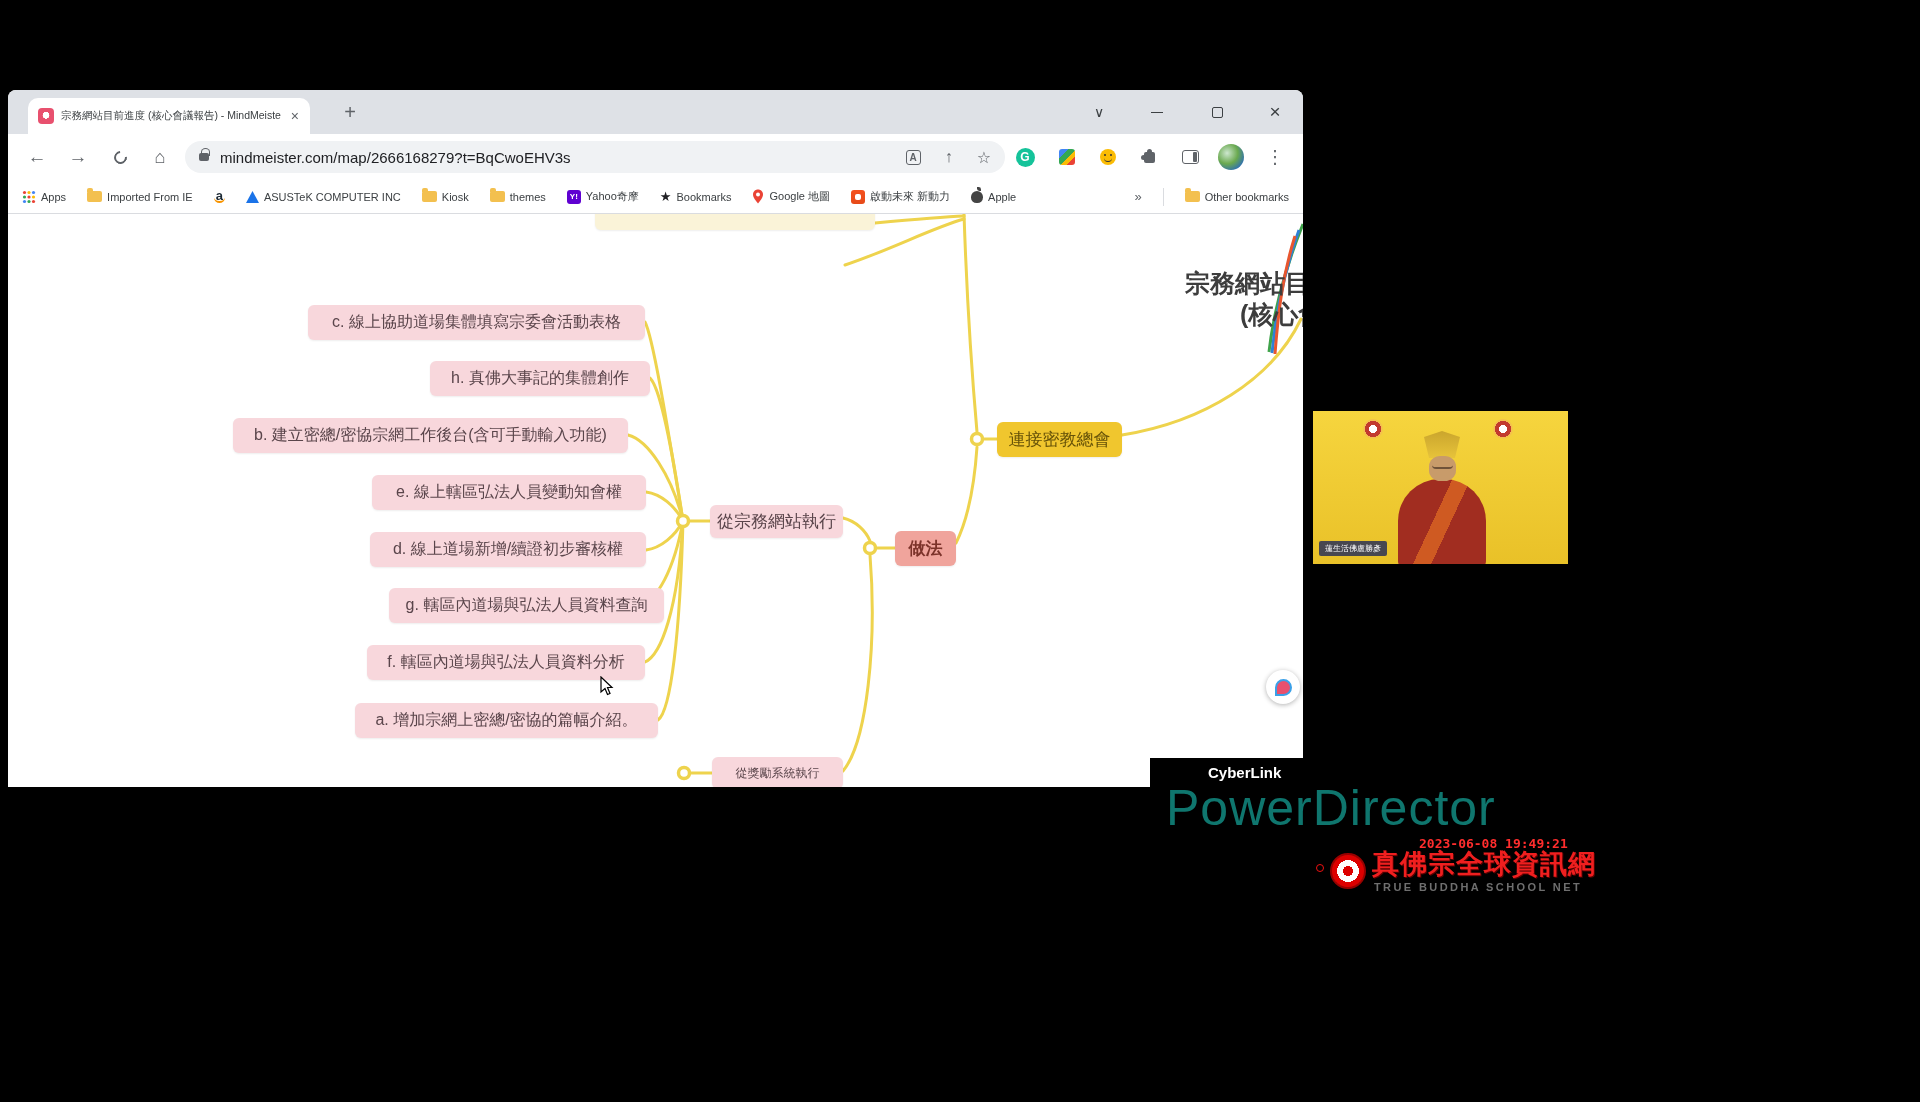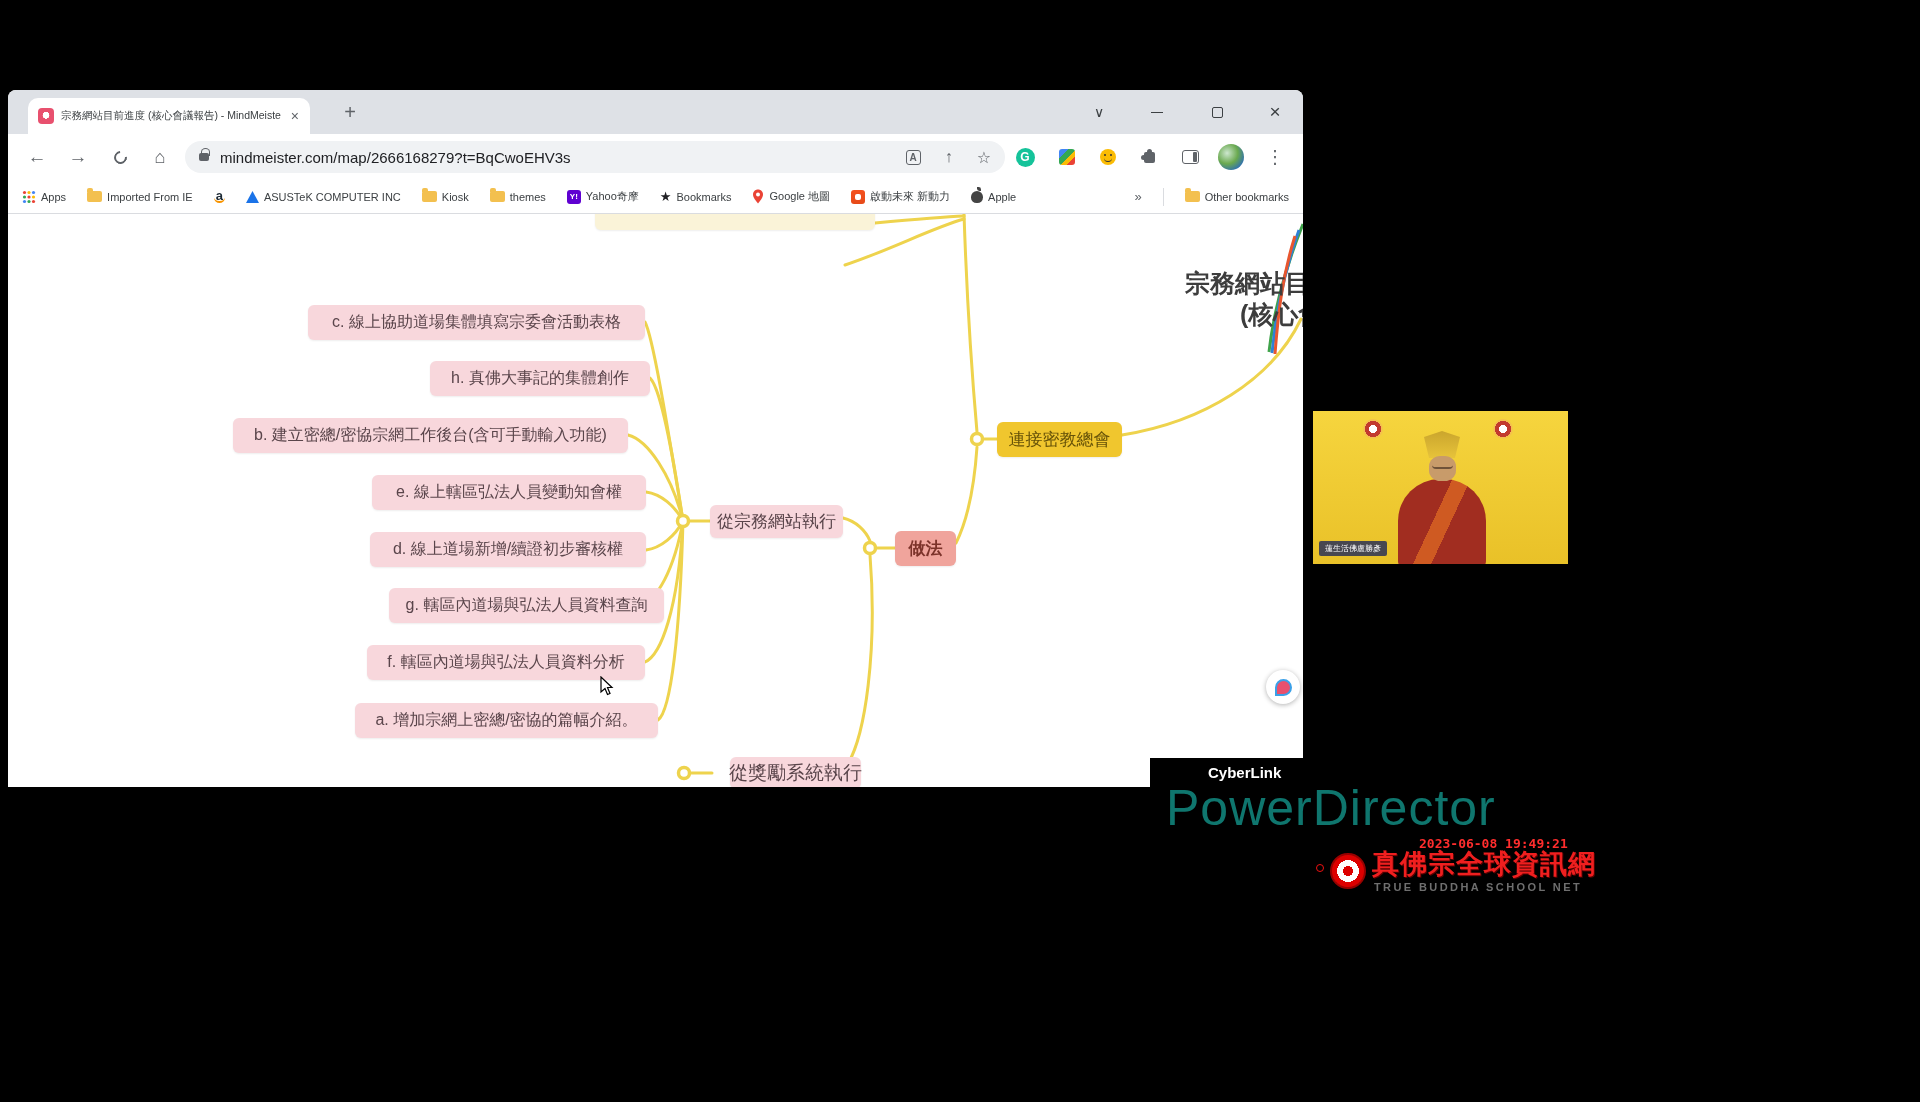--- a/index.html
+++ b/index.html
@@ -110,21 +110,21 @@
   #nh        { left:422px; top:147px; width:220px; height:35px; }
   #nb        { left:225px; top:204px; width:395px; height:35px; }
   #ne        { left:364px; top:261px; width:274px; height:35px; }
   #nd        { left:362px; top:318px; width:276px; height:35px; }
   #ng        { left:357px; top:374px; width:275px; height:35px;margin-left:24px; }
   #nf        { left:359px; top:431px; width:278px; height:35px;text-align:center; }
   #na        { left:347px; top:489px; width:303px; height:35px; }
   #nsite     { left:702px; top:291px; width:133px; height:33px; font-size:17px; }
   #nmethod   { left:887px; top:317px; width:61px;  height:35px; font-size:17px; }
   #nconnect  { left:989px; top:208px; width:125px; height:35px; font-size:17px; }
-  #nreward   { left:704px; top:543px; width:131px; height:32px; font-size:19px;margin-left:18px; }
+  #nreward   { left:704px; top:543px; width:131px; height:32px; font-size:12px; }
   .map-title { position:absolute; font-size:25px; font-weight:bold; color:#3d3d3d; white-space:nowrap; }
   #mt1 { left:1177px; top:53px; }
   #mt2 { left:1232px; top:84px; }
   .chat-btn { position:absolute; left:1258px; top:456px; width:34px; height:34px; border-radius:50%;
               background:#fff; box-shadow:0 1px 5px rgba(0,0,0,.3); display:flex;
               align-items:center; justify-content:center; }
   .chat-bubble { width:17px; height:17px; background:#e8506e; border-radius:50% 50% 50% 0;
                  border:2px solid #3aa0e8; }
   .cursor { position:absolute; left:592px; top:462px; }
 

